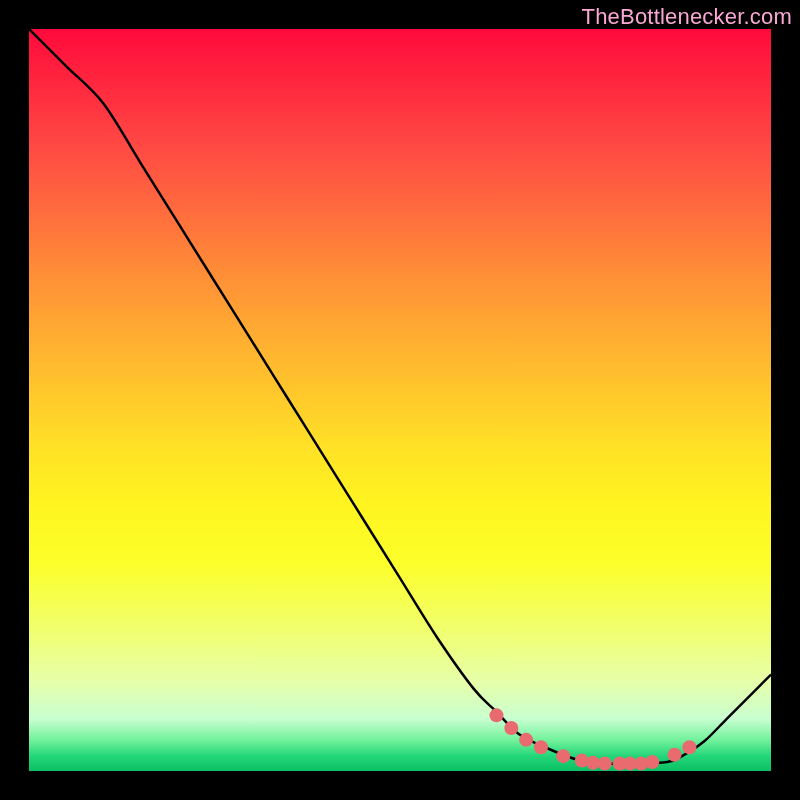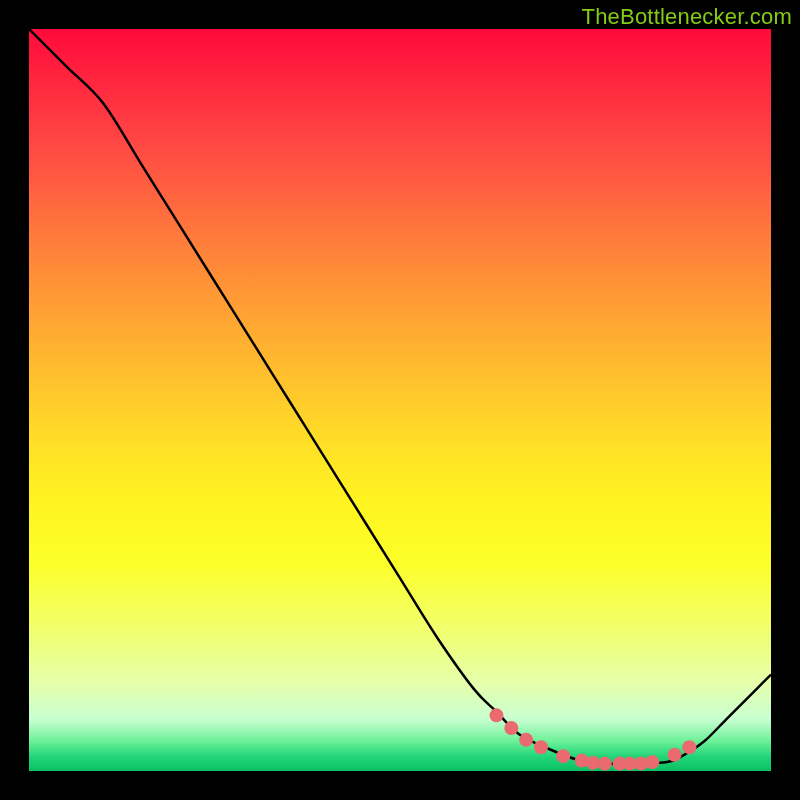--- a/index.html
+++ b/index.html
@@ -41,21 +41,21 @@
       #c8ffd0 93%,
       #6cf098 96%,
       #23d67a 98%,
       #0bbf63 100%
     );
   }
   .watermark {
     position: absolute;
     top: 4px;
     right: 8px;
-    color: #84cc16;
+    color: #f9a8d4;
     font-size: 22px;
     font-weight: 400;
     letter-spacing: 0.2px;
   }
   svg.curve {
     position: absolute;
     left: 0; top: 0;
     width: 742px;
     height: 742px;
   }

